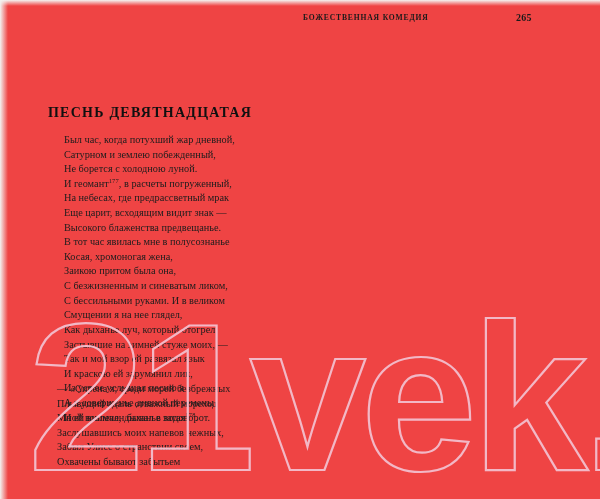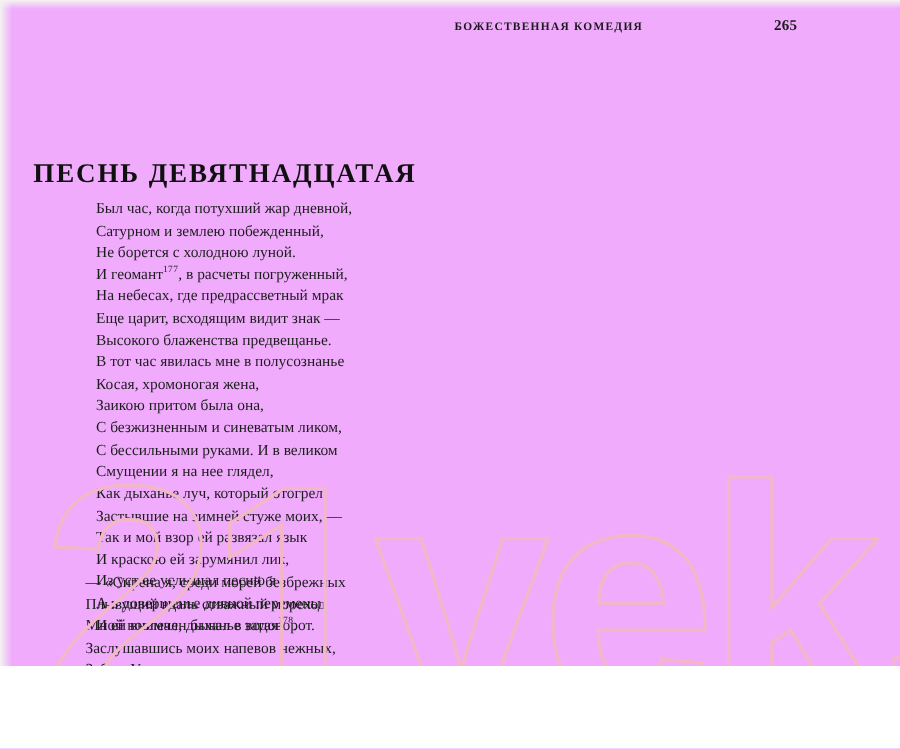--- a/index.html
+++ b/index.html
@@ -3,22 +3,22 @@
 <meta charset="utf-8">
 <style>
   html, body {
     margin: 0;
     padding: 0;
     background: #ffffff;
   }
   .page {
     position: relative;
     width: 600px;
-    height: 444px;
-    background: #f0abfc;
+    height: 499px;
+    background: #ef4444;
     overflow: hidden;
     font-family: "Liberation Serif", "DejaVu Serif", serif;
     color: #1b1b1b;
     text-decoration: underline;
   }
 
   
   .running-head {
     position: absolute;
     top: 13px;
@@ -61,21 +61,21 @@
     width: 300px;
     height: 499px;
   }
 
   .canto-title {
     position: absolute;
     left: 0;
     top: 105px;
     width: 300px;
     text-align: center;
-    font-size: 18px;
+    font-size: 14px;
     font-weight: bold;
     letter-spacing: 1.25px;
     color: #101010;
   }
 
   .verse {
     position: absolute;
     font-size: 10.3px;
     line-height: 14.62px;
     color: #1d1d1d;

